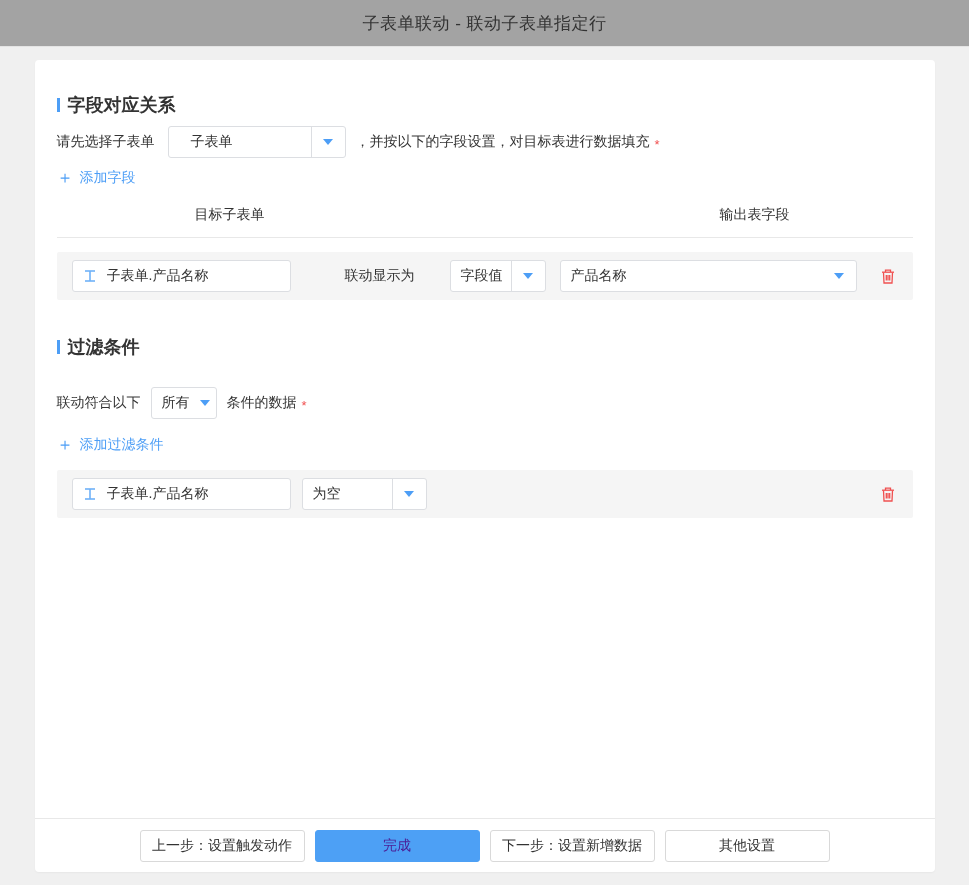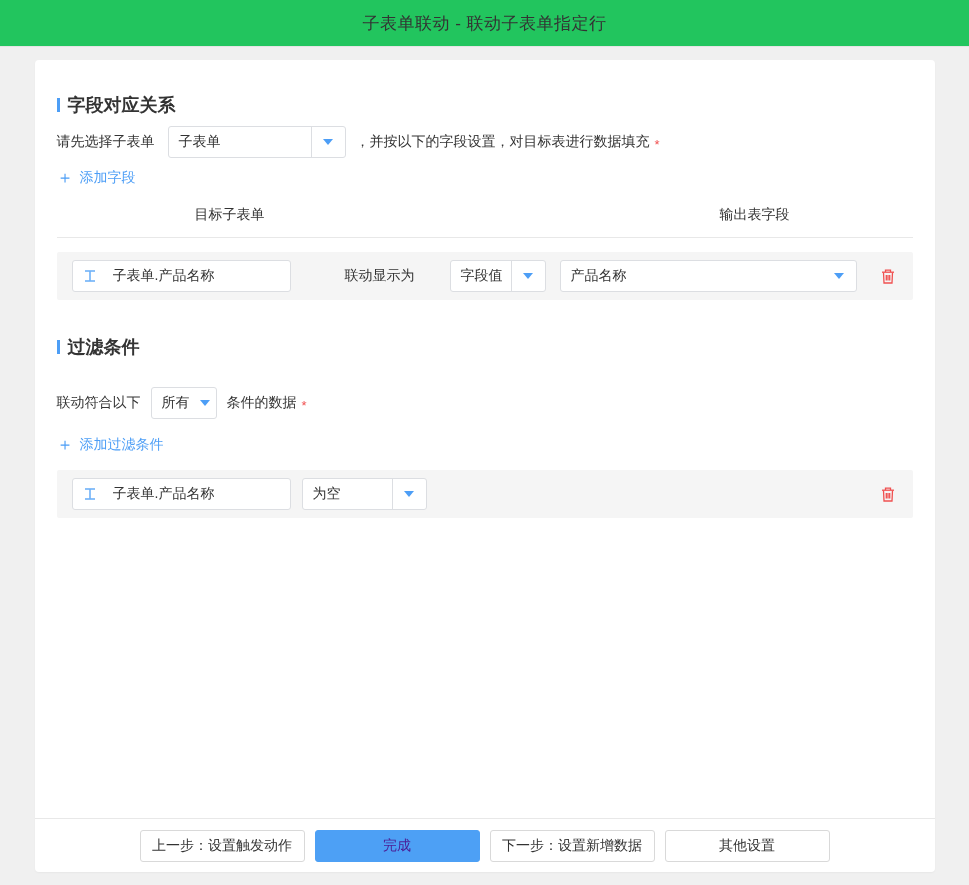--- a/index.html
+++ b/index.html
@@ -6,21 +6,21 @@
   html,body { width:969px; height:885px; }
   body {
     background:#f0f0f0;
     font-family:"Liberation Sans","DejaVu Sans",sans-serif;
     color:#333;
     font-size:14px;
     overflow:hidden;
   }
   
   .topbar {
-    height:47px; background:#22c55e; border-bottom:1px solid #e4e4e4;
+    height:47px; background:#a3a3a3; border-bottom:1px solid #e4e4e4;
     display:flex; align-items:center; justify-content:center;
   }
   .topbar .title { font-size:17px; color:#333; letter-spacing:.5px; }
 
   
   .card {
     width:900px; height:812px; margin:13px auto 0;
     background:#fff; border-radius:4px;
     display:flex; flex-direction:column;
     box-shadow:0 1px 2px rgba(0,0,0,.04);
@@ -75,21 +75,21 @@
   .map-headers .h1 { padding-left:15px; width:540px; }
   .map-headers .h2 { }
   .divider { height:1px; background:#e8e8e8; }
 
   .gray-row {
     margin-top:14px; height:48px; background:#f5f5f5; border-radius:2px;
     display:flex; align-items:center; padding:0 15px;
   }
   .field-box {
     width:219px; height:32px; background:#fff; border:1px solid #dcdee2; border-radius:3px;
-    display:flex; align-items:center; padding:0 10px; gap:16px;
+    display:flex; align-items:center; padding:0 10px; gap:10px;
   }
   .field-box .txt { white-space:nowrap; overflow:hidden; }
   .tfield-icon { flex:0 0 auto; display:inline-flex; }
 
   .trash-btn { margin-left:auto; cursor:pointer; display:inline-flex; padding:2px; }
 
   
   .card-footer {
     flex:0 0 54px; border-top:1px solid #e8e8e8;
     display:flex; align-items:center; justify-content:center; gap:10px;
@@ -115,21 +115,21 @@
   <div class="card-body">
 
     
     <div class="section-title mt-33">
       <span class="bar"></span>
       <span>字段对应关系</span>
     </div>
 
     <div class="inline-row">
       <span class="lbl">请先选择子表单</span>
-      <div class="select" style="width:178px; margin-left:13px;">
+      <div class="select" style="width:178px; margin-left:13px;padding-left:12px;">
         <span class="value">子表单</span>
         <span class="caret-box sep">
           <span class="caret"></span>
         </span>
       </div>
       <span class="lbl" style="margin-left:10px;">，并按以下的字段设置，对目标表进行数据填充</span>
       <span class="required">*</span>
     </div>
 
     <div class="add-link">

